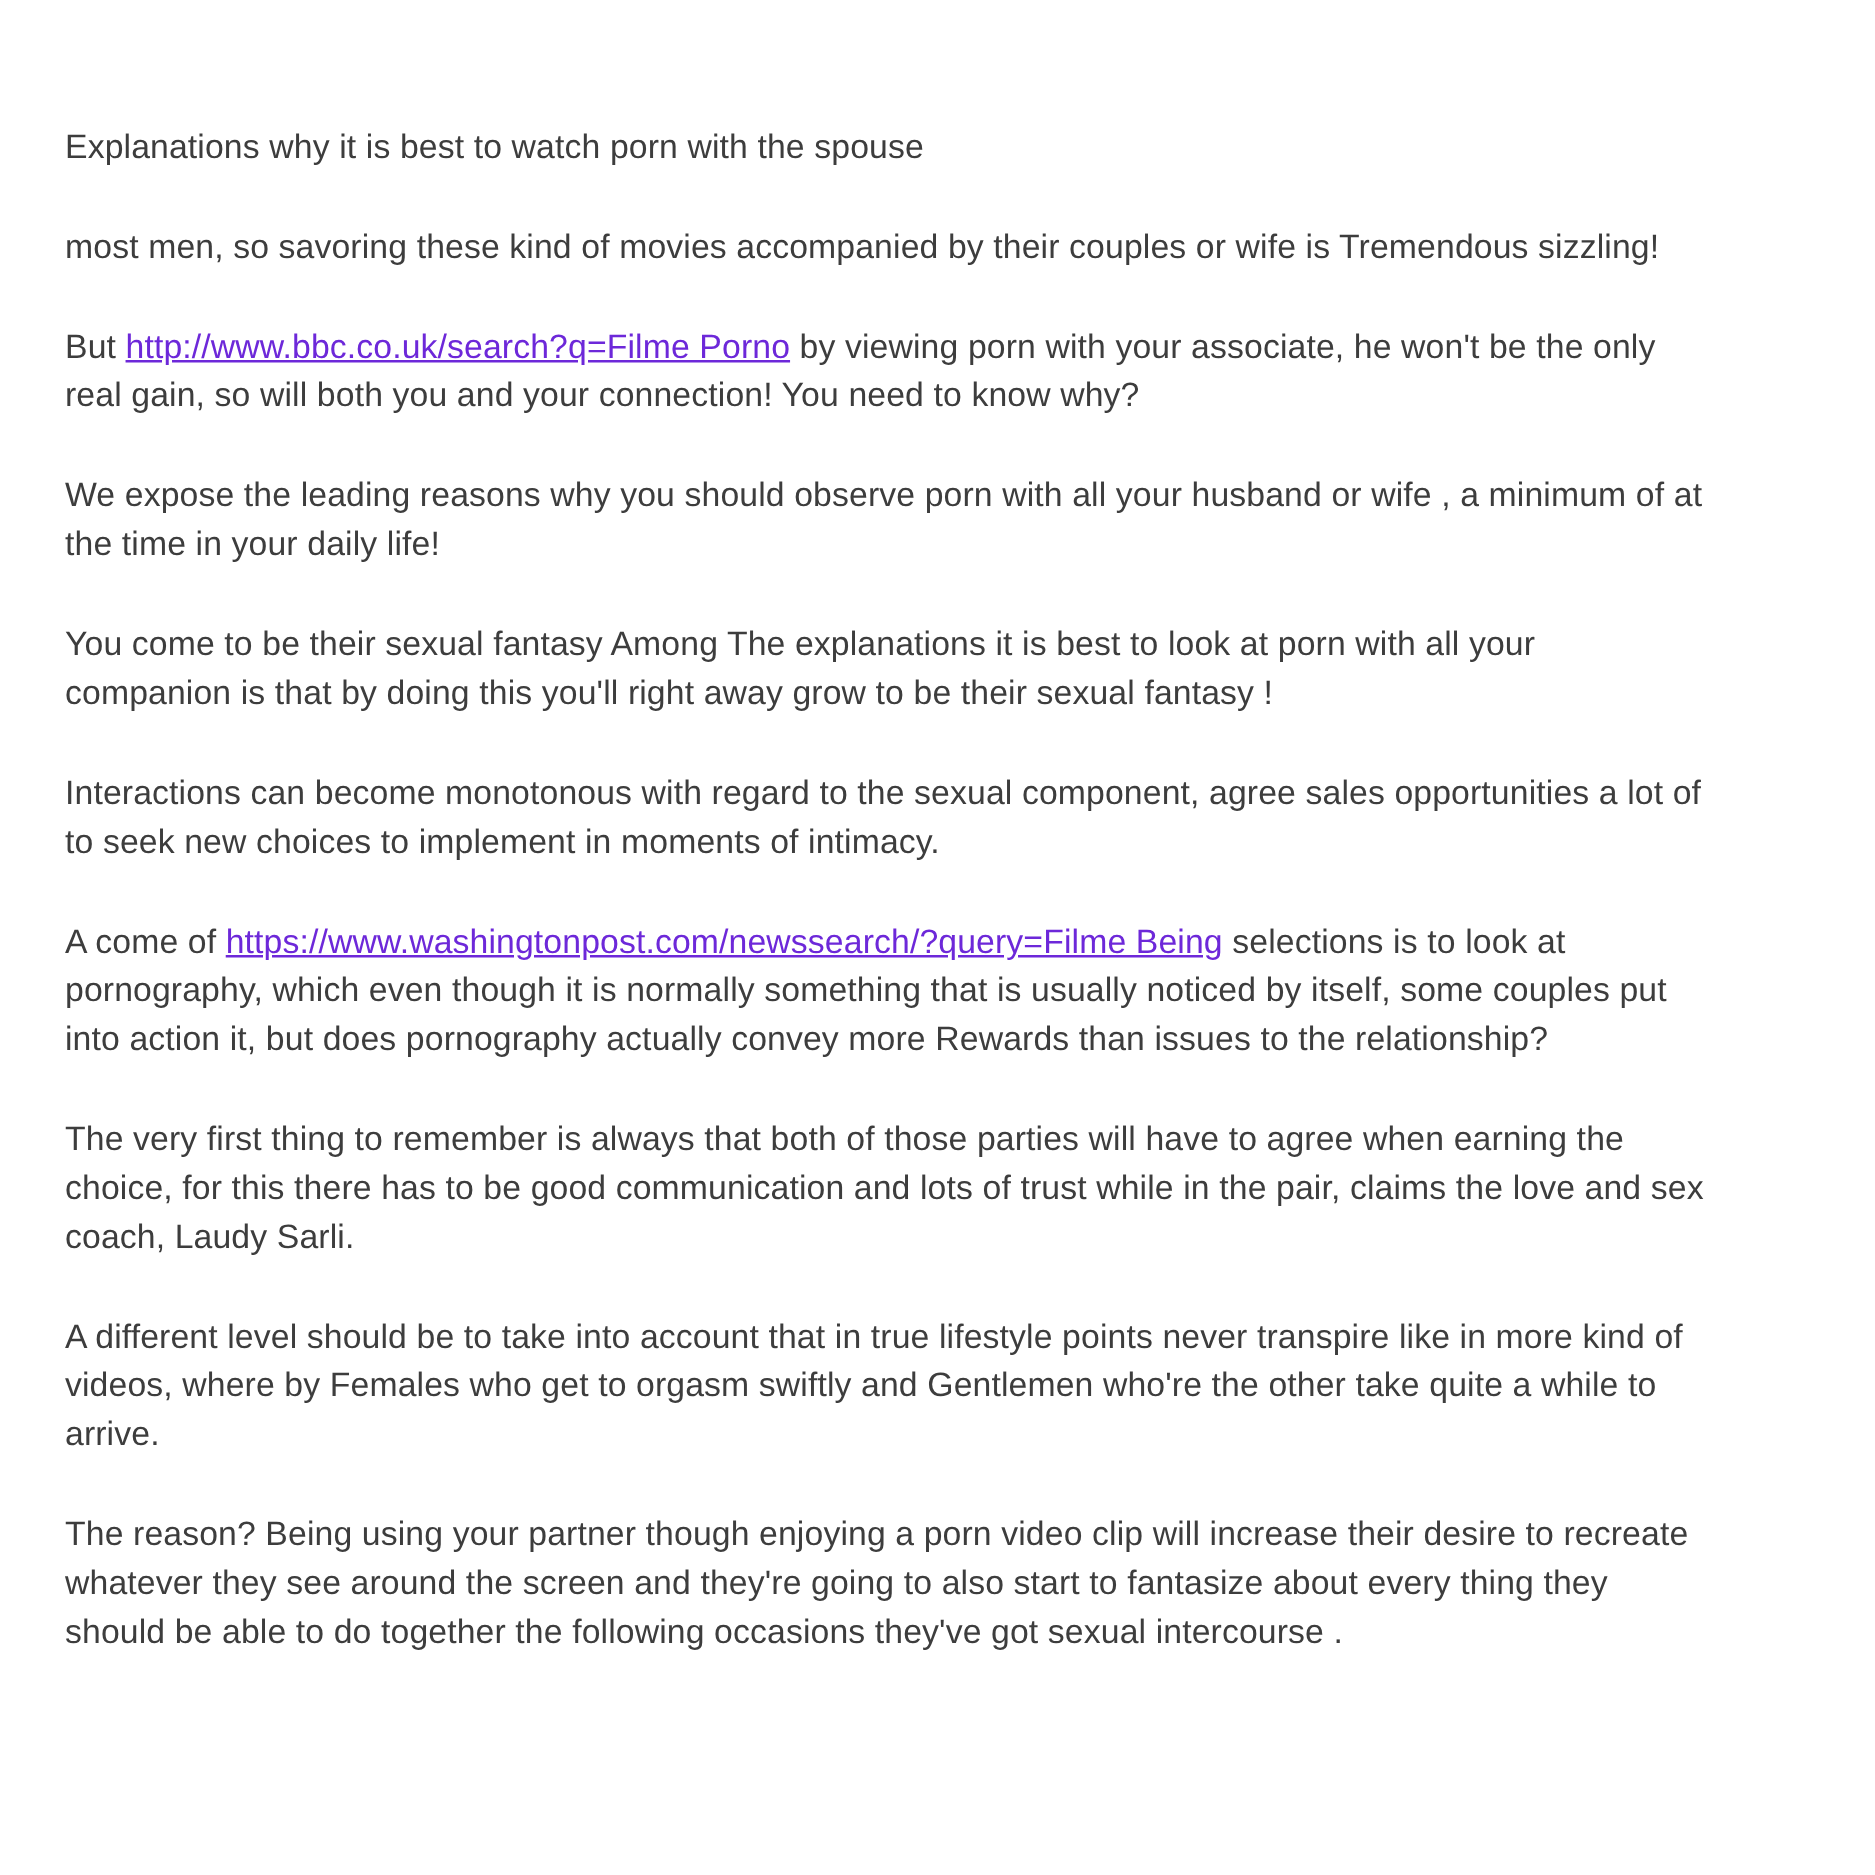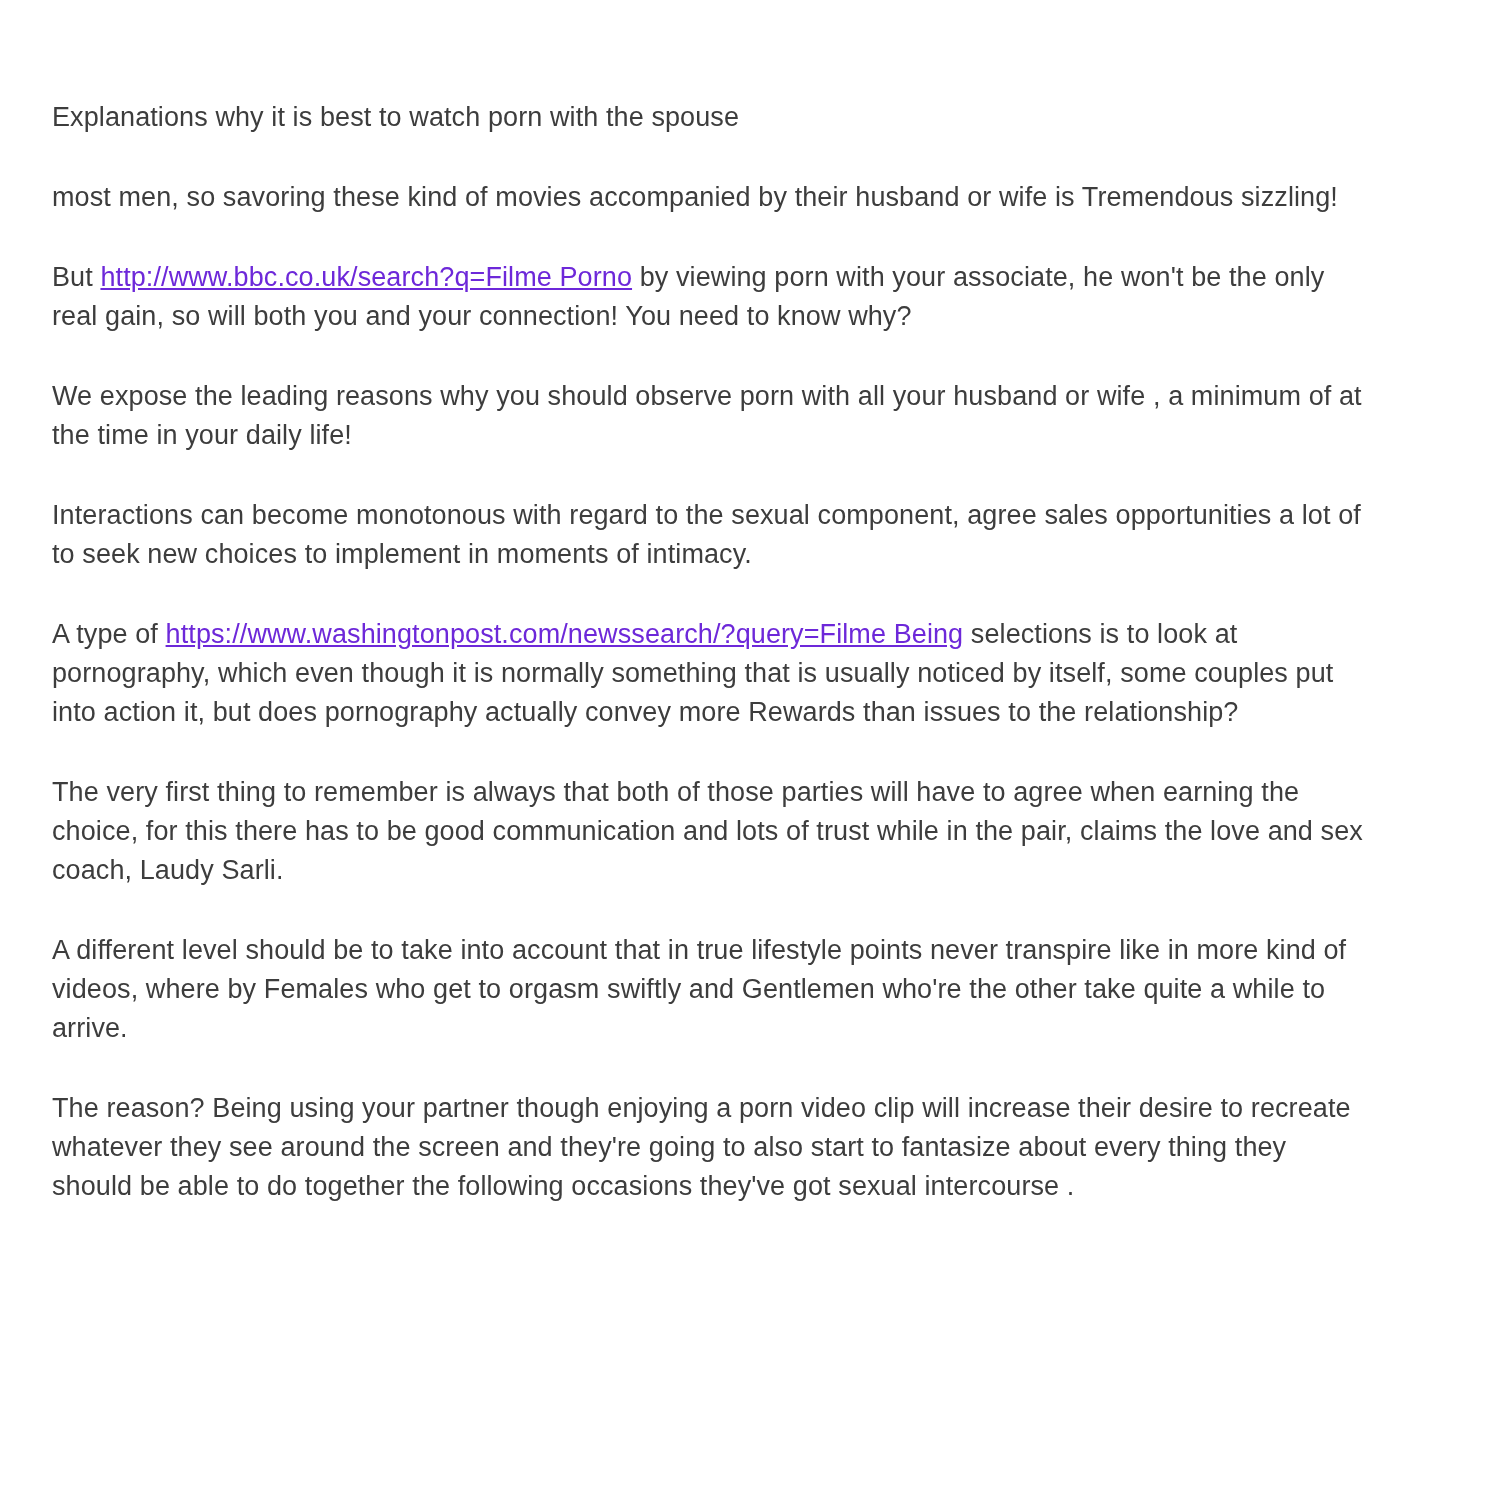--- a/index.html
+++ b/index.html
@@ -43,38 +43,41 @@
 <body>
 
 <div class="doc-page">
 
   <p>
     <span>Explanations why it is best to watch porn with the spouse</span>
   </p>
 
 
   <p>
-    <span>most men, so savoring these kind of movies accompanied by their husband or wife is Tremendous sizzling!</span>
+    <span>most men, so savoring these kind of movies accompanied by their couples or wife is Tremendous sizzling!</span>
   </p>
 
   <p>
     <span>But </span><a class="doc-link">http://www.bbc.co.uk/search?q=Filme Porno</a><span> by viewing porn with your associate, he won't be the only real gain, so will both you and your connection! You need to know why?</span>
   </p>
 
   <p>
     <span>We expose the leading reasons why you should observe porn with all your husband or wife , a minimum of at the time in your daily life!</span>
   </p>
 
+  <p>
+    <span>You come to be their sexual fantasy Among The explanations it is best to look at porn with all your companion is that by doing this you'll right away grow to be their sexual fantasy !</span>
+  </p>
 
   <p>
     <span>Interactions can become monotonous with regard to the sexual component, agree sales opportunities a lot of to seek new choices to implement in moments of intimacy.</span>
   </p>
 
   <p>
-    <span>A type of </span><a class="doc-link">https://www.washingtonpost.com/newssearch/?query=Filme Being</a><span> selections is to look at pornography, which even though it is normally something that is usually noticed by itself, some couples put into action it, but does pornography actually convey more Rewards than issues to the relationship?</span>
+    <span>A come of </span><a class="doc-link">https://www.washingtonpost.com/newssearch/?query=Filme Being</a><span> selections is to look at pornography, which even though it is normally something that is usually noticed by itself, some couples put into action it, but does pornography actually convey more Rewards than issues to the relationship?</span>
   </p>
 
   <p>
     <span>The very first thing to remember is always that both of those parties will have to agree when earning the choice, for this there has to be good communication and lots of trust while in the pair, claims the love and sex coach, Laudy Sarli.</span>
   </p>
 
   <p>
     <span>A different level should be to take into account that in true lifestyle points never transpire like in more kind of videos, where by Females who get to orgasm swiftly and Gentlemen who're the other take quite a while to arrive.</span>
   </p>
 

